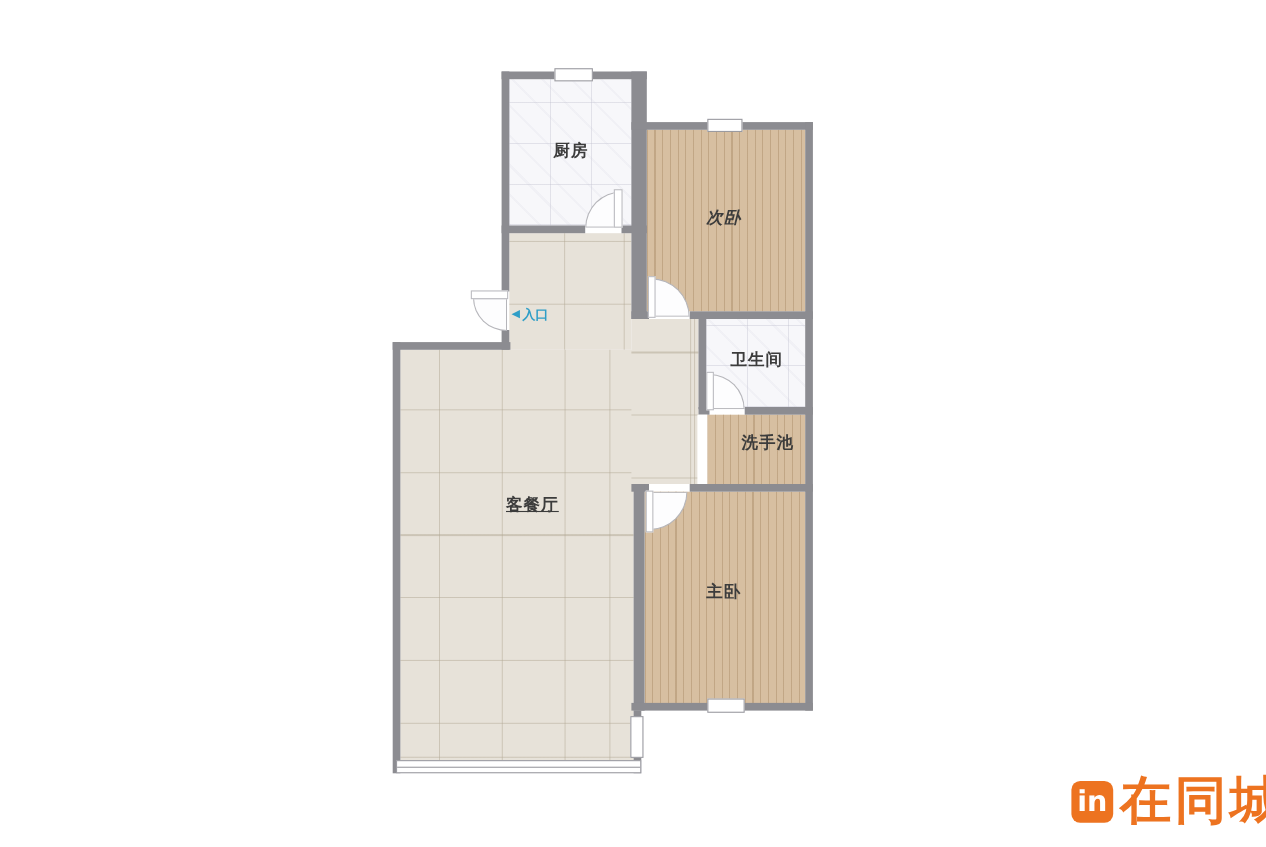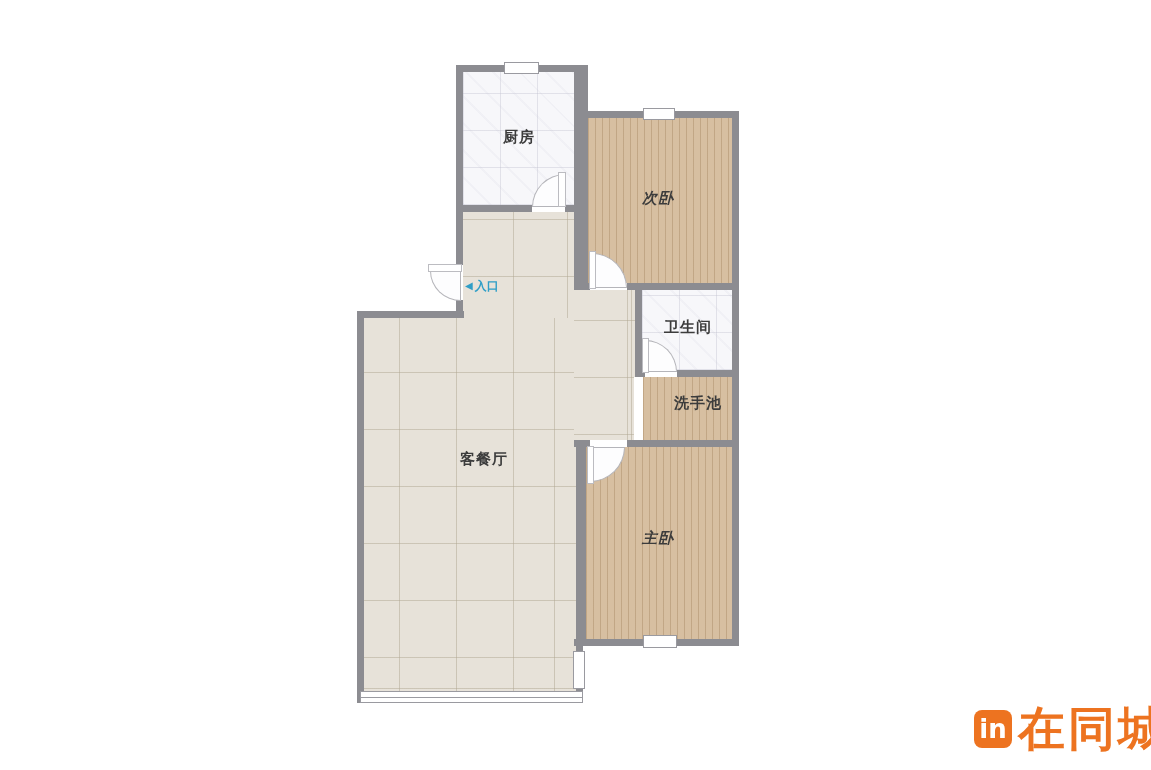--- a/index.html
+++ b/index.html
@@ -130,22 +130,22 @@
   <div class="abs door door-tr" style="left:645px;top:340px;width:32px;height:32px;"></div>
   <div class="abs leaf" style="left:642px;top:338px;width:7px;height:35px;"></div>
 
   <div class="abs door door-br" style="left:590px;top:447px;width:35px;height:35px;"></div>
   <div class="abs leaf" style="left:587px;top:446px;width:7px;height:38px;"></div>
 
   <div class="abs room-label" style="left:519px;top:137px;">厨房</div>
   <div class="abs room-label" style="left:658px;top:198px;font-style:italic;">次卧</div>
   <div class="abs room-label" style="left:688px;top:327px;">卫生间</div>
   <div class="abs room-label" style="left:653px;top:403px;margin-left:45px;">洗手池</div>
-  <div class="abs room-label" style="left:658px;top:538px;font-style:italic;">主卧</div>
-  <div class="abs room-label" style="left:484px;top:459px;">客餐厅</div>
+  <div class="abs room-label" style="left:658px;top:538px;">主卧</div>
+  <div class="abs room-label" style="left:484px;top:459px;text-decoration:underline;">客餐厅</div>
 
   <div class="abs entrance-label" style="left:465px;top:279px;">
     <span class="arrow">◀</span>
     <span>入口</span>
   </div>
 
   <div class="watermark">
     <div class="logo-badge">in</div>
     <div class="brand-text">在同城</div>
   </div>

